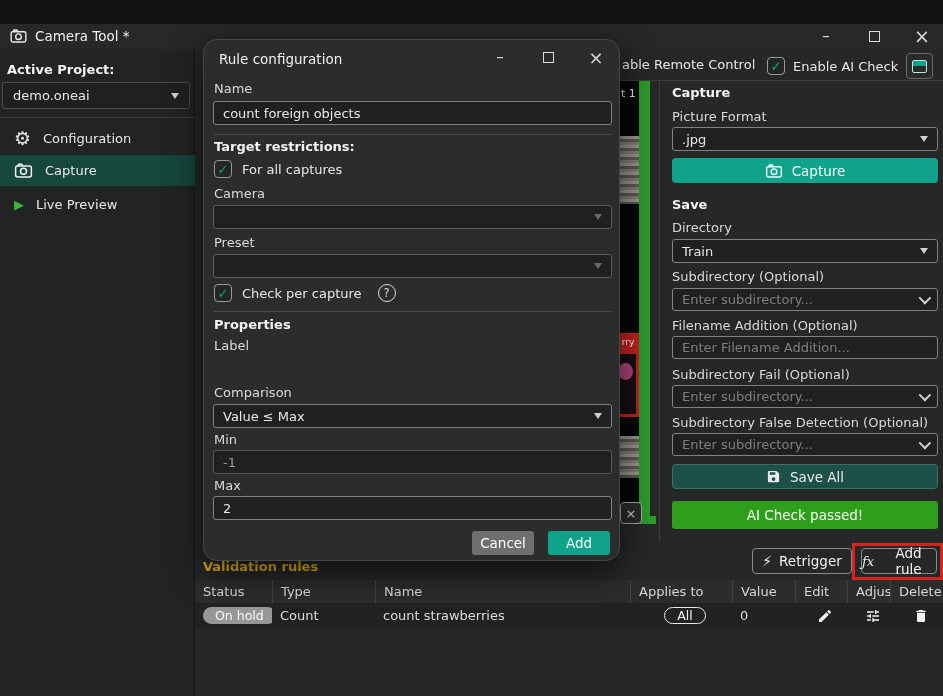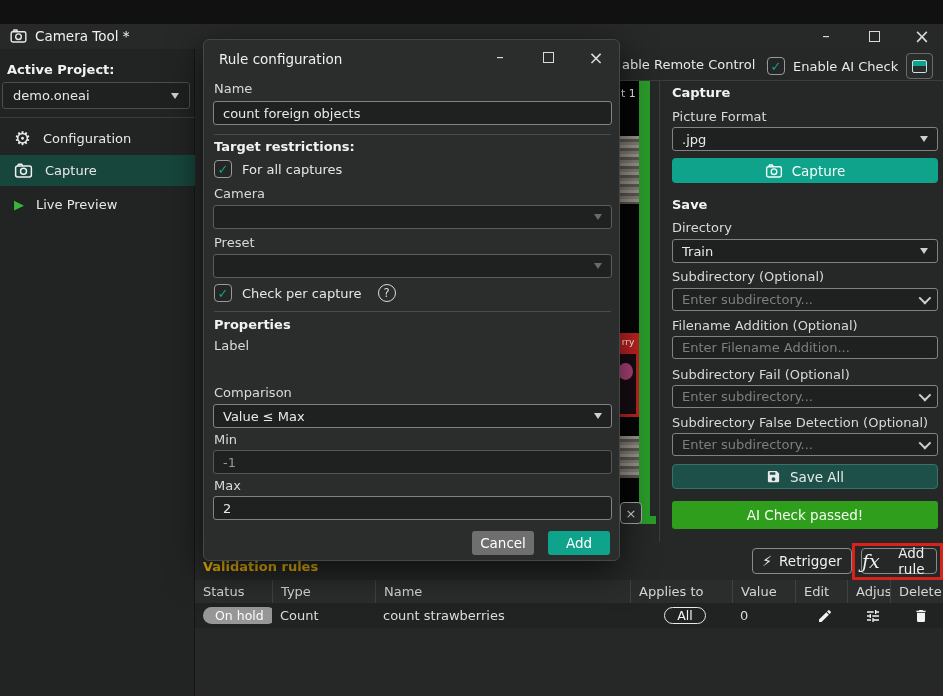--- a/index.html
+++ b/index.html
@@ -72,29 +72,29 @@
   .vt-head > div { padding-left:8px; border-left:1px solid #404141; height:100%; display:flex; align-items:center; overflow:hidden; white-space:nowrap; }
   .vt-head > div:first-child { border-left:none; }
   .vt-row { display:flex; height:25px; background:#212222; align-items:center; color:#dcdcdc; }
   .vt-row > div { padding-left:8px; display:flex; align-items:center; overflow:hidden; white-space:nowrap; }
   .c1{width:77px;} .c2{width:103px;} .c3{width:255px;} .c4{width:102px;justify-content:center;} .c5{width:63px;} .c6{width:52px;justify-content:center;} .c7{width:43px;justify-content:center;} .c8{width:53px;justify-content:center;}
   .pill-gray { background:#979797; color:#fafafa; border-radius:10px; padding:1px 12px; font-size:12.5px; }
   .pill-outline { border:1.5px solid #e8e8e8; color:#f3f3f3; border-radius:10px; padding:0 12px; font-size:12.5px; }
   .row-icon { width:16px; height:16px; color:#f2f2f2; cursor:pointer; }
 
   
-  .modal { position:absolute; left:203px; top:15px; width:417px; height:522px; background:#2b2c2c; border:1px solid #454646; border-radius:6px; box-shadow:0 10px 36px rgba(0,0,0,.65); }
+  .modal { position:absolute; left:203px; top:15px; width:417px; height:522px; background:#2b2c2c; border:1px solid #454646; border-radius:14px; box-shadow:0 10px 36px rgba(0,0,0,.65); }
   .modal-title { position:absolute; left:15px; top:11px; font-size:13.5px; color:#f0f0f0; }
   .modal-controls { position:absolute; right:14px; top:8px; display:flex; gap:30px; align-items:center; color:#d9d9d9; }
   .m-divider { position:absolute; left:10px; width:397px; height:1px; background:#4a4a4a; }
   .m-check-row { position:absolute; display:flex; align-items:center; gap:10px; color:#e6e6e6; }
   .help-circle { width:18px; height:18px; border:1.5px solid #dcdcdc; border-radius:50%; color:#dcdcdc; font-size:11.5px; display:flex; align-items:center; justify-content:center; margin-left:6px; }
   .btn-cancel { position:absolute; background:#6f6f6f; border:none; border-radius:3px; color:#fff; font-size:13.5px; font-family:"DejaVu Sans",sans-serif; cursor:pointer; }
   .btn-add { position:absolute; background:#0fa38b; border:none; border-radius:3px; color:#fff; font-size:13.5px; font-family:"DejaVu Sans",sans-serif; cursor:pointer; }
-  .fx-glyph { font-style:italic; font-family:"DejaVu Serif", serif; font-size:19px; }
+  .fx-glyph { font-style:italic; font-family:"DejaVu Serif", serif; font-size:13px; }
   svg { display:block; }
 </style>
 </head>
 <body>
 
 <div class="app">
 
   <div class="titlebar">
     <div class="app-title">
       <svg width="17" height="14" viewBox="0 0 24 20" fill="none" stroke="#e9e9e9" stroke-width="2">

